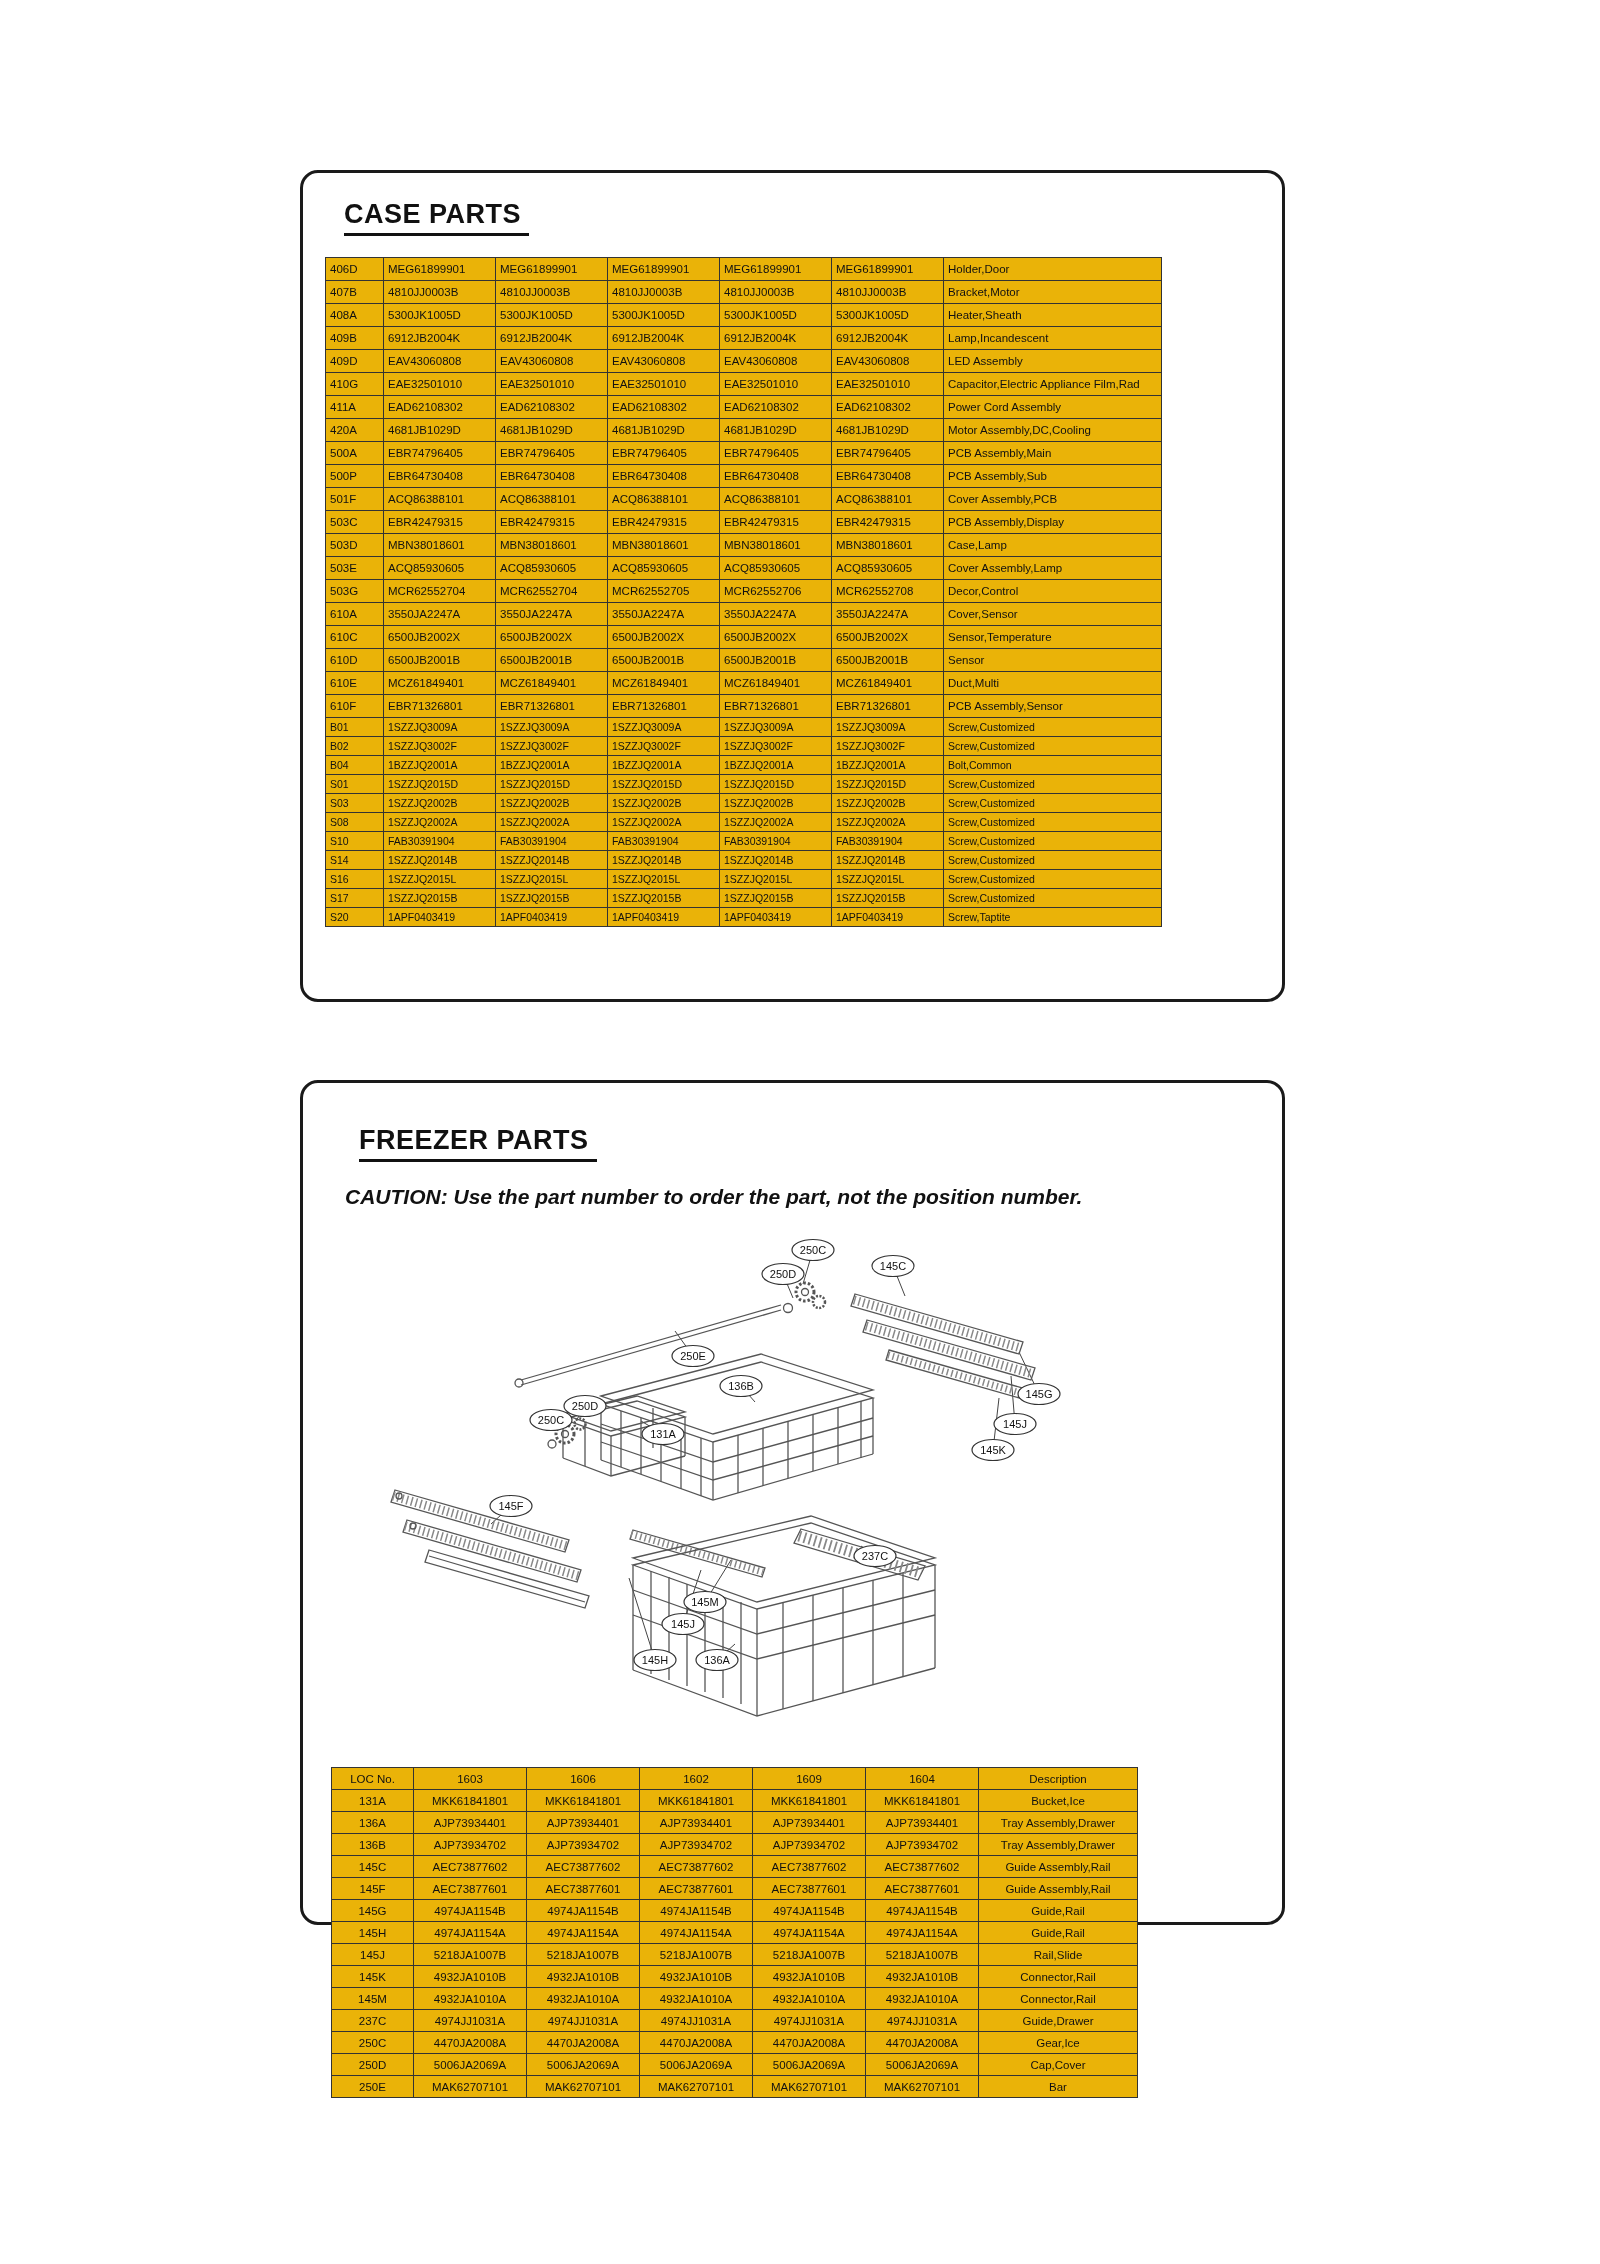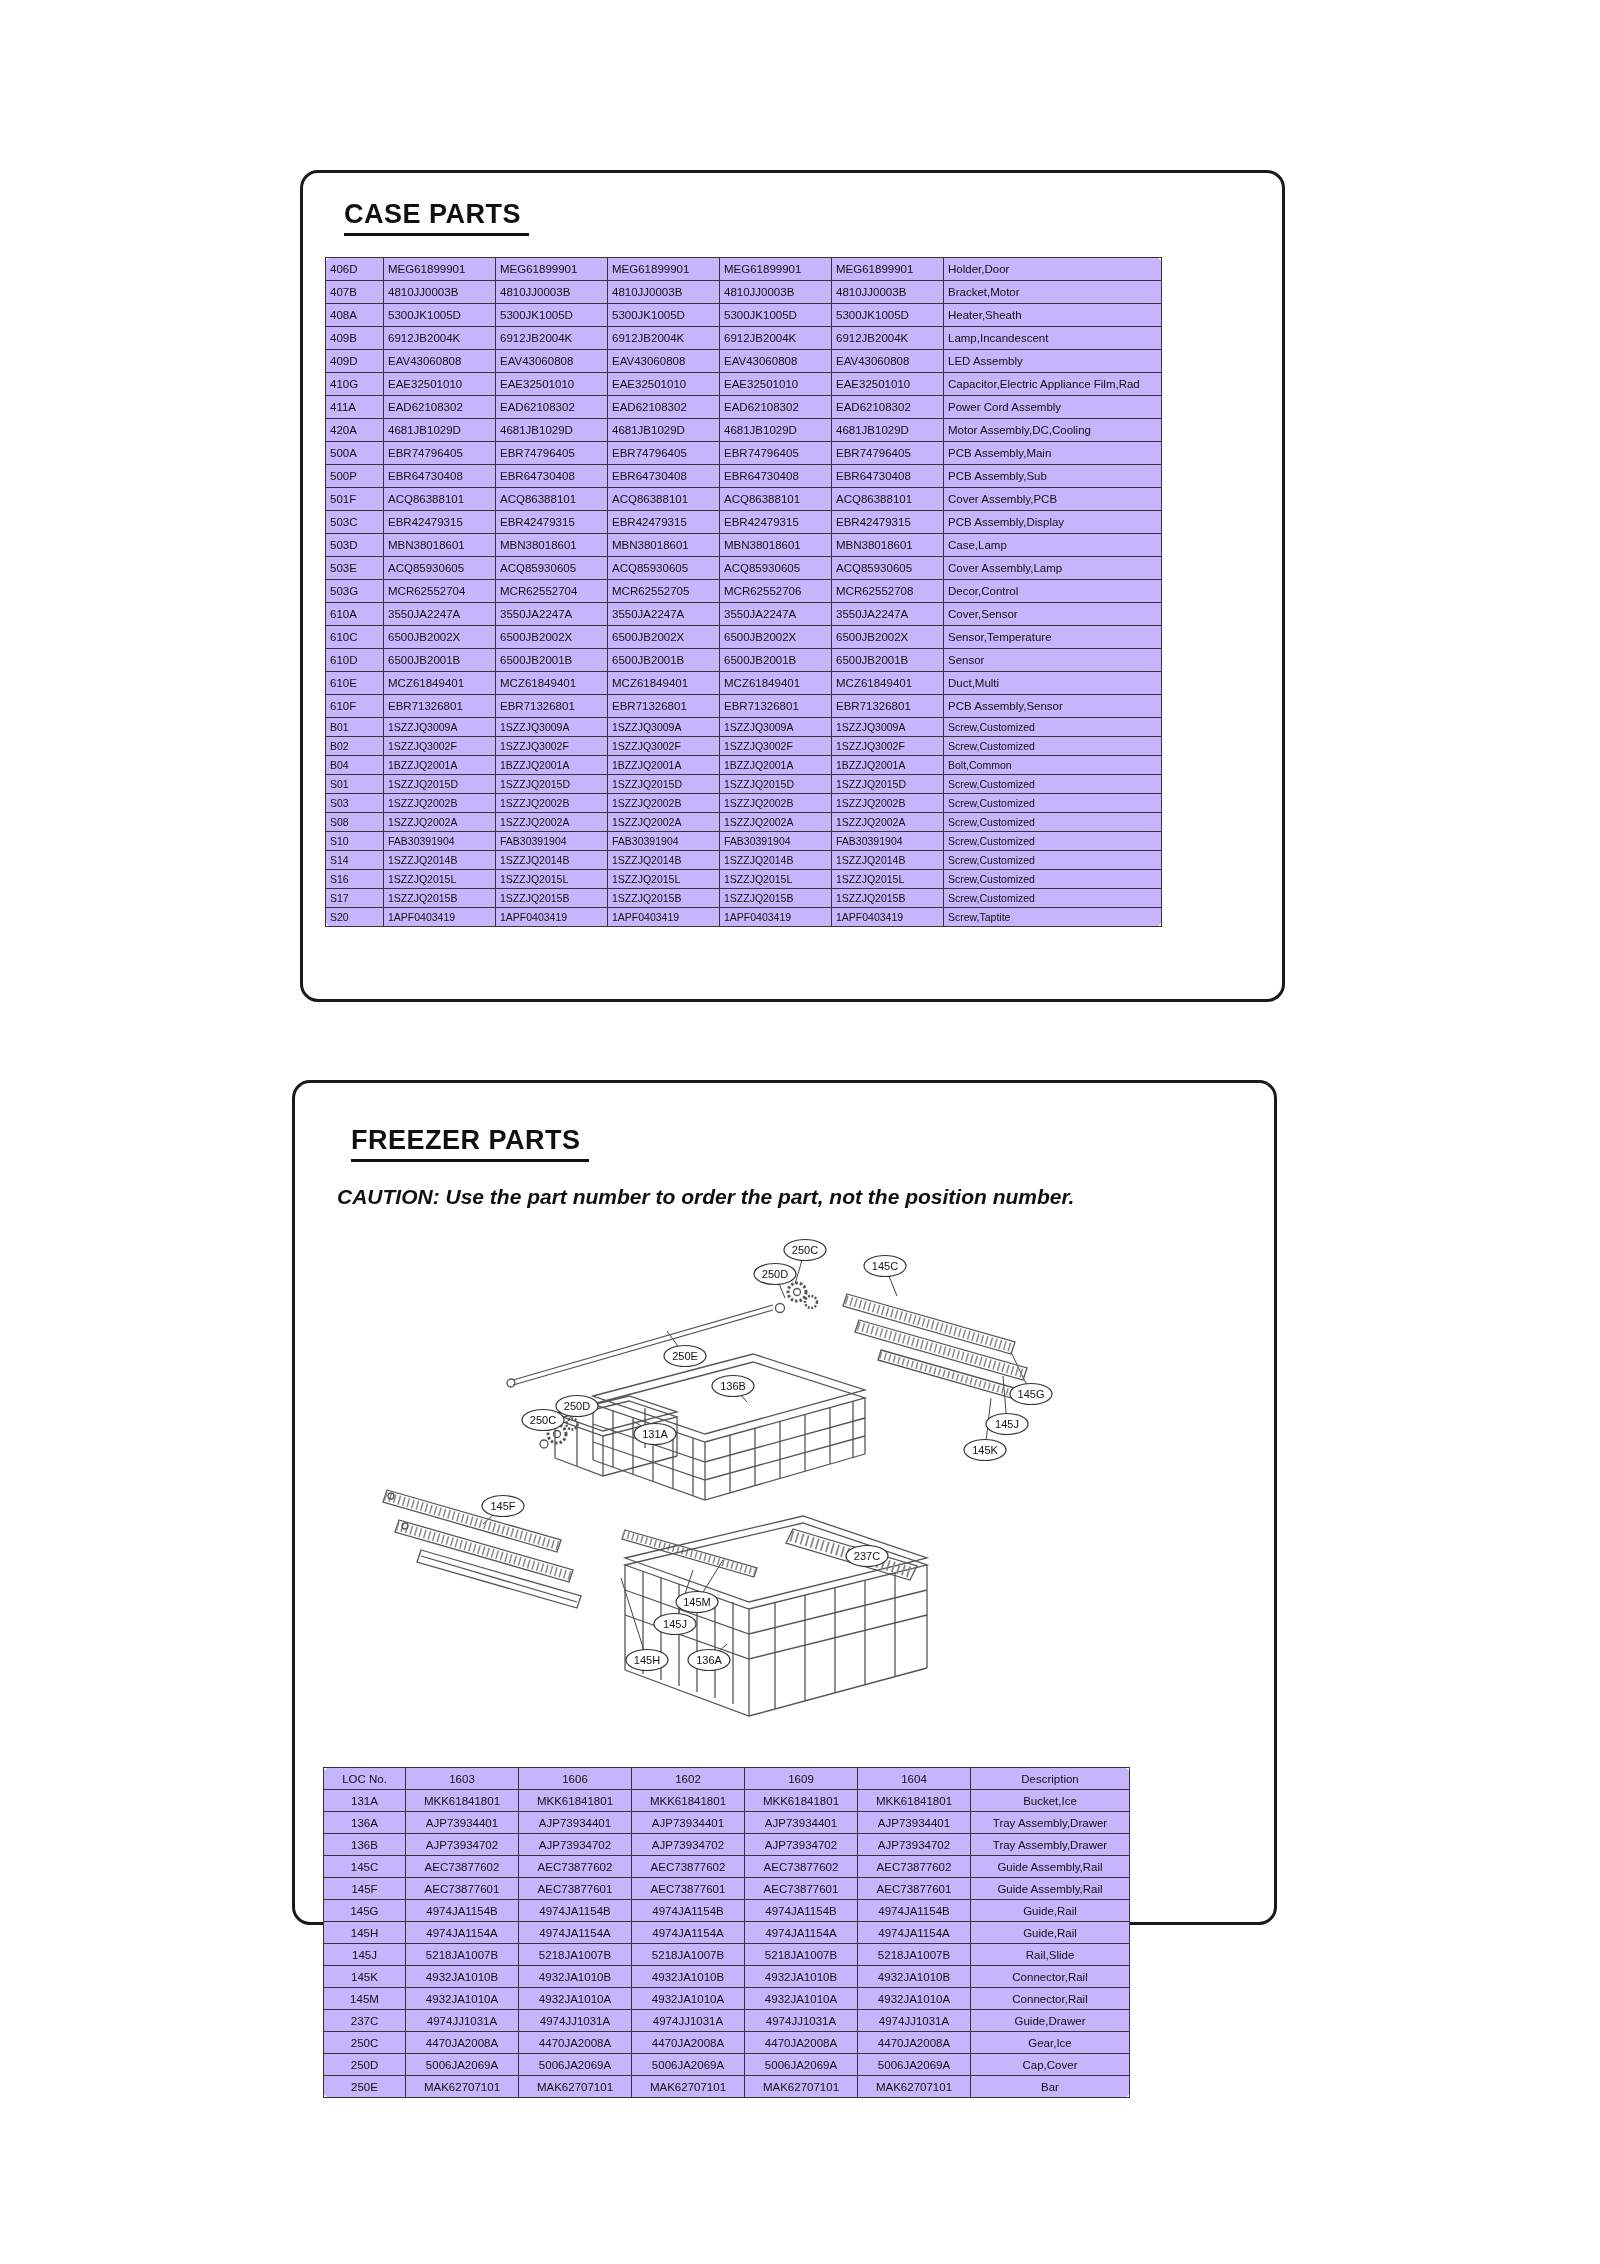--- a/index.html
+++ b/index.html
@@ -6,36 +6,35 @@
   html,body { background:#ffffff; }
   body {
     width:1600px; height:2264px; position:relative;
     font-family:"Liberation Sans", sans-serif; color:#111;
   }
   .panel {
     position:absolute; background:#fff;
     border:3px solid #1a1a1a; border-radius:18px;
   }
   #case-panel    { left:300px; top:170px;  width:985px; height:832px; }
-  #freezer-panel { left:292px; top:1080px; width:985px; height:845px; }
+  #freezer-panel { left:300px; top:1080px; width:985px; height:845px; }
   .panel-title {
     position:absolute; display:inline-block;
     font-size:27px; font-weight:bold; letter-spacing:0.5px;
     border-bottom:3px solid #111; padding-bottom:3px; padding-right:8px;
   }
   #case-panel .panel-title    { left:25px; top:26px;margin-left:16px; }
   #freezer-panel .panel-title { left:56px; top:42px; }
   .caution {
     position:absolute; left:42px; top:102px;
     font-size:21px; font-weight:bold; font-style:italic;
   }
   table.parts-table {
     position:absolute; border-collapse:collapse; table-layout:fixed;
-    background:#c4b5fd;
-    border-radius:8px;
+    background:#eab308;
   }
   .parts-table td {
     border:1px solid #333; overflow:hidden; white-space:nowrap;
     vertical-align:middle;
   }
   
   .case-table { left:22px; top:84px; width:836px; font-size:11.5px; }
   .case-table td { padding:1px 4px; height:23px; text-align:left; }
   .case-table tbody.screw-rows td { height:19px; font-size:10.5px; padding:0 4px; }
   

